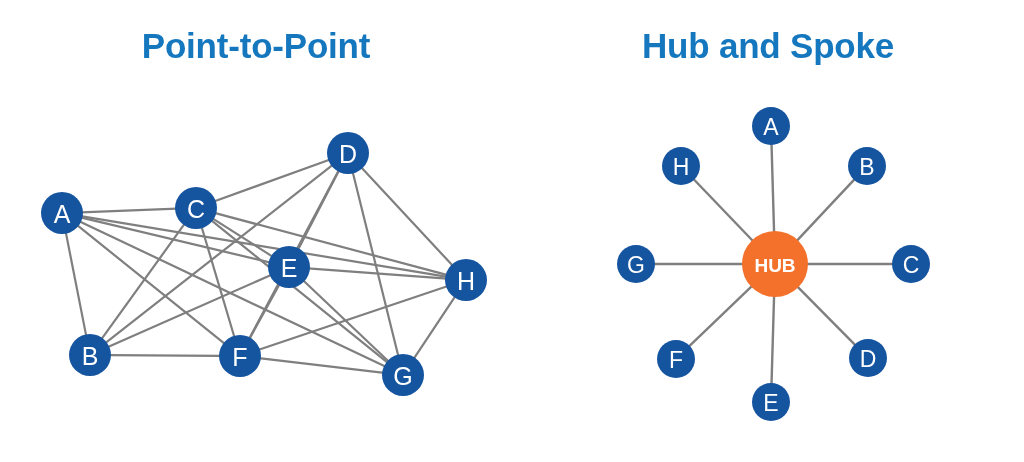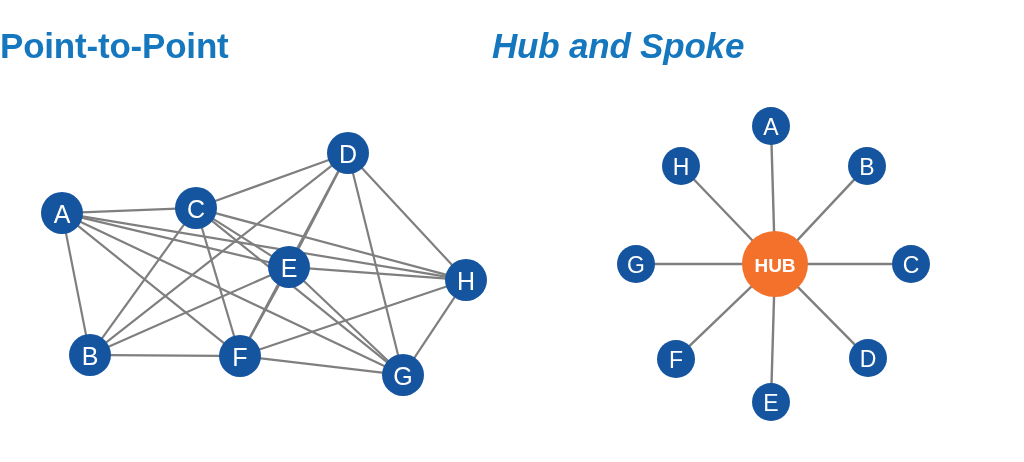--- a/index.html
+++ b/index.html
@@ -19,27 +19,28 @@
     width: 1024px;
     height: 462px;
     background: #ffffff;
   }
   .panel {
     position: absolute;
     top: 0;
     height: 462px;
   }
   #panel-p2p { left: 0; width: 512px; }
-  #panel-hub { left: 492px; width: 512px; font-style: italic; }
+  #panel-hub { left: 512px; width: 512px; }
 
   .panel-title {
     position: absolute;
     top: 26px;
     left: 0;
     width: 100%;
+    text-align: center;
     font-size: 35px;
     font-weight: bold;
     letter-spacing: -0.2px;
     color: #1577be;
     font-family: "Liberation Sans", sans-serif;
     white-space: nowrap;
   }
 
   svg.graph {
     position: absolute;

